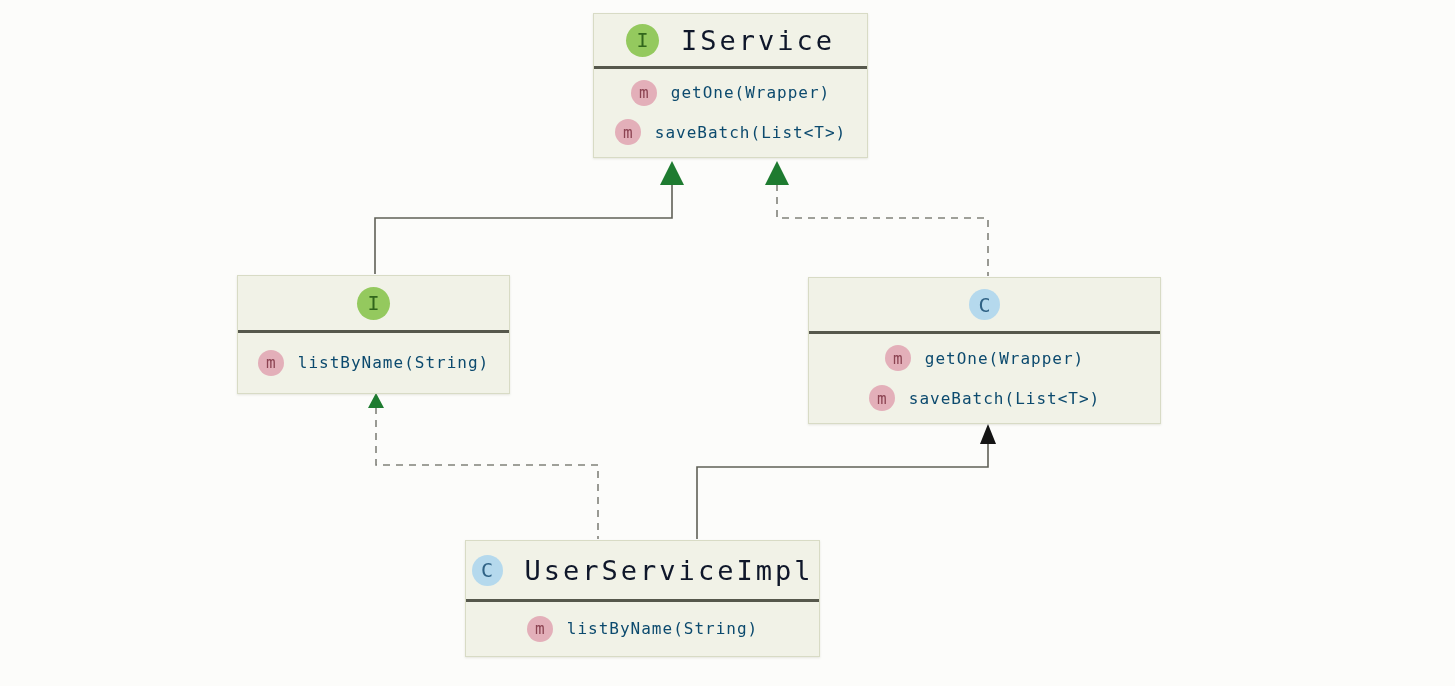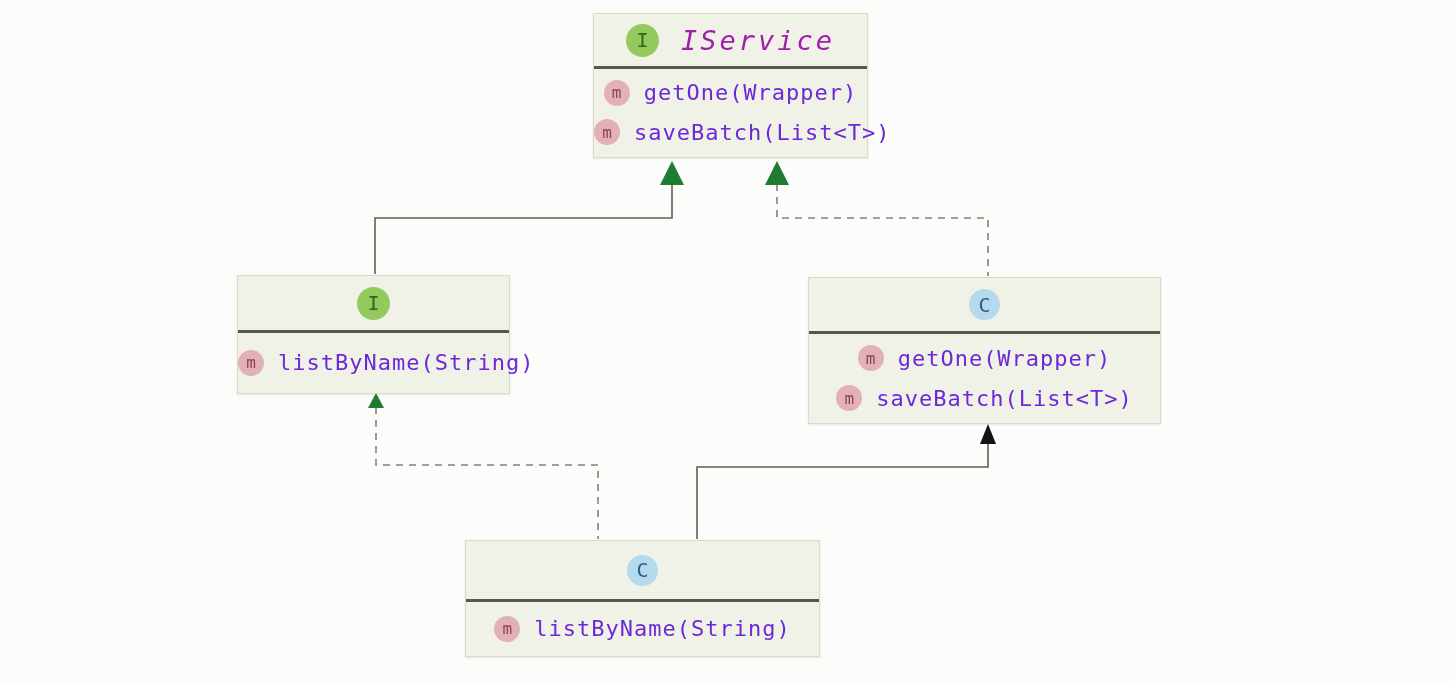--- a/index.html
+++ b/index.html
@@ -33,45 +33,44 @@
     align-items: center;
     justify-content: center;
     gap: 22px;
     border-bottom: 3px solid #56584c;
     box-sizing: border-box;
   }
 
   .node-title {
     font-size: 27px;
     letter-spacing: 3px;
-    color: #a21caf;
+    color: #0f172a;
     white-space: nowrap;
-    font-style: italic;
   }
 
   .node-methods {
     display: flex;
     flex-direction: column;
     justify-content: space-around;
     box-sizing: border-box;
     padding: 4px 0;
   }
 
   .method-row {
     display: flex;
     align-items: center;
     gap: 14px;
     width: max-content;
     margin: 0 auto;
   }
 
   .method-sig {
-    font-size: 22px;
+    font-size: 16px;
     letter-spacing: 1px;
-    color: #6d28d9;
+    color: #0c4a6e;
     white-space: nowrap;
   }
 
   .badge {
     display: inline-flex;
     align-items: center;
     justify-content: center;
     border-radius: 50%;
     flex: 0 0 auto;
   }
@@ -175,20 +174,21 @@
       <div class="method-row">
         <span class="badge badge-method">m</span>
         <span class="method-sig">saveBatch(List&lt;T&gt;)</span>
       </div>
     </div>
   </div>
 
   <div class="uml-node node-userserviceimpl">
     <div class="node-header">
       <span class="badge badge-class">C</span>
+      <span class="node-title">UserServiceImpl</span>
     </div>
     <div class="node-methods">
       <div class="method-row">
         <span class="badge badge-method">m</span>
         <span class="method-sig">listByName(String)</span>
       </div>
     </div>
   </div>
 
 </div>

